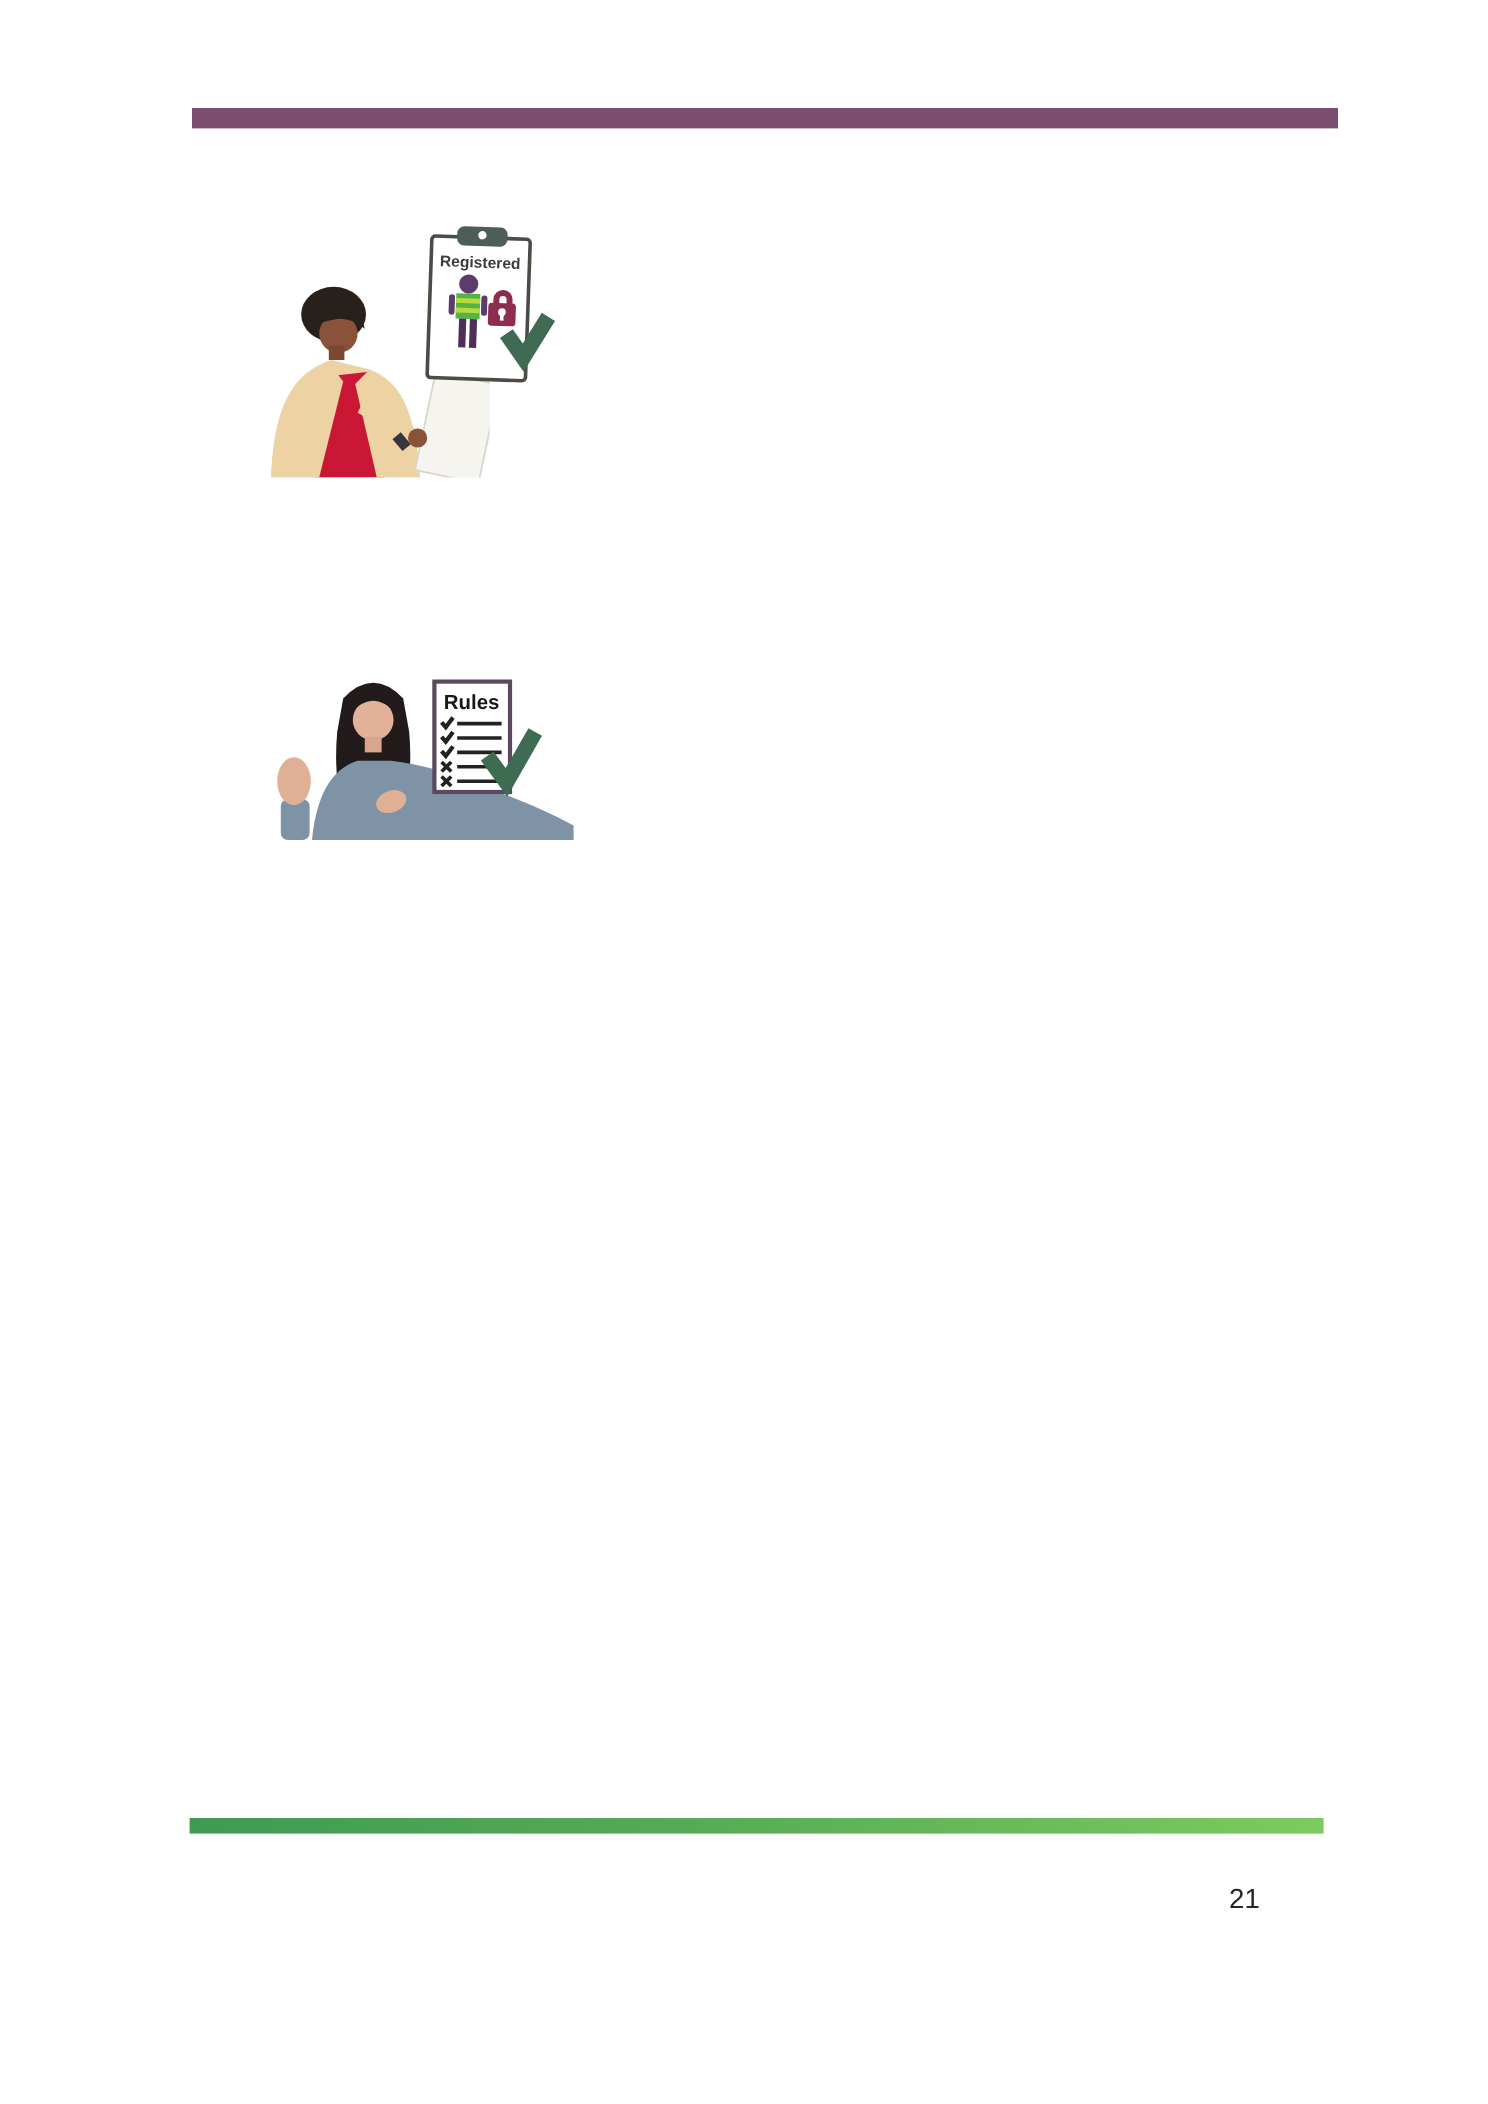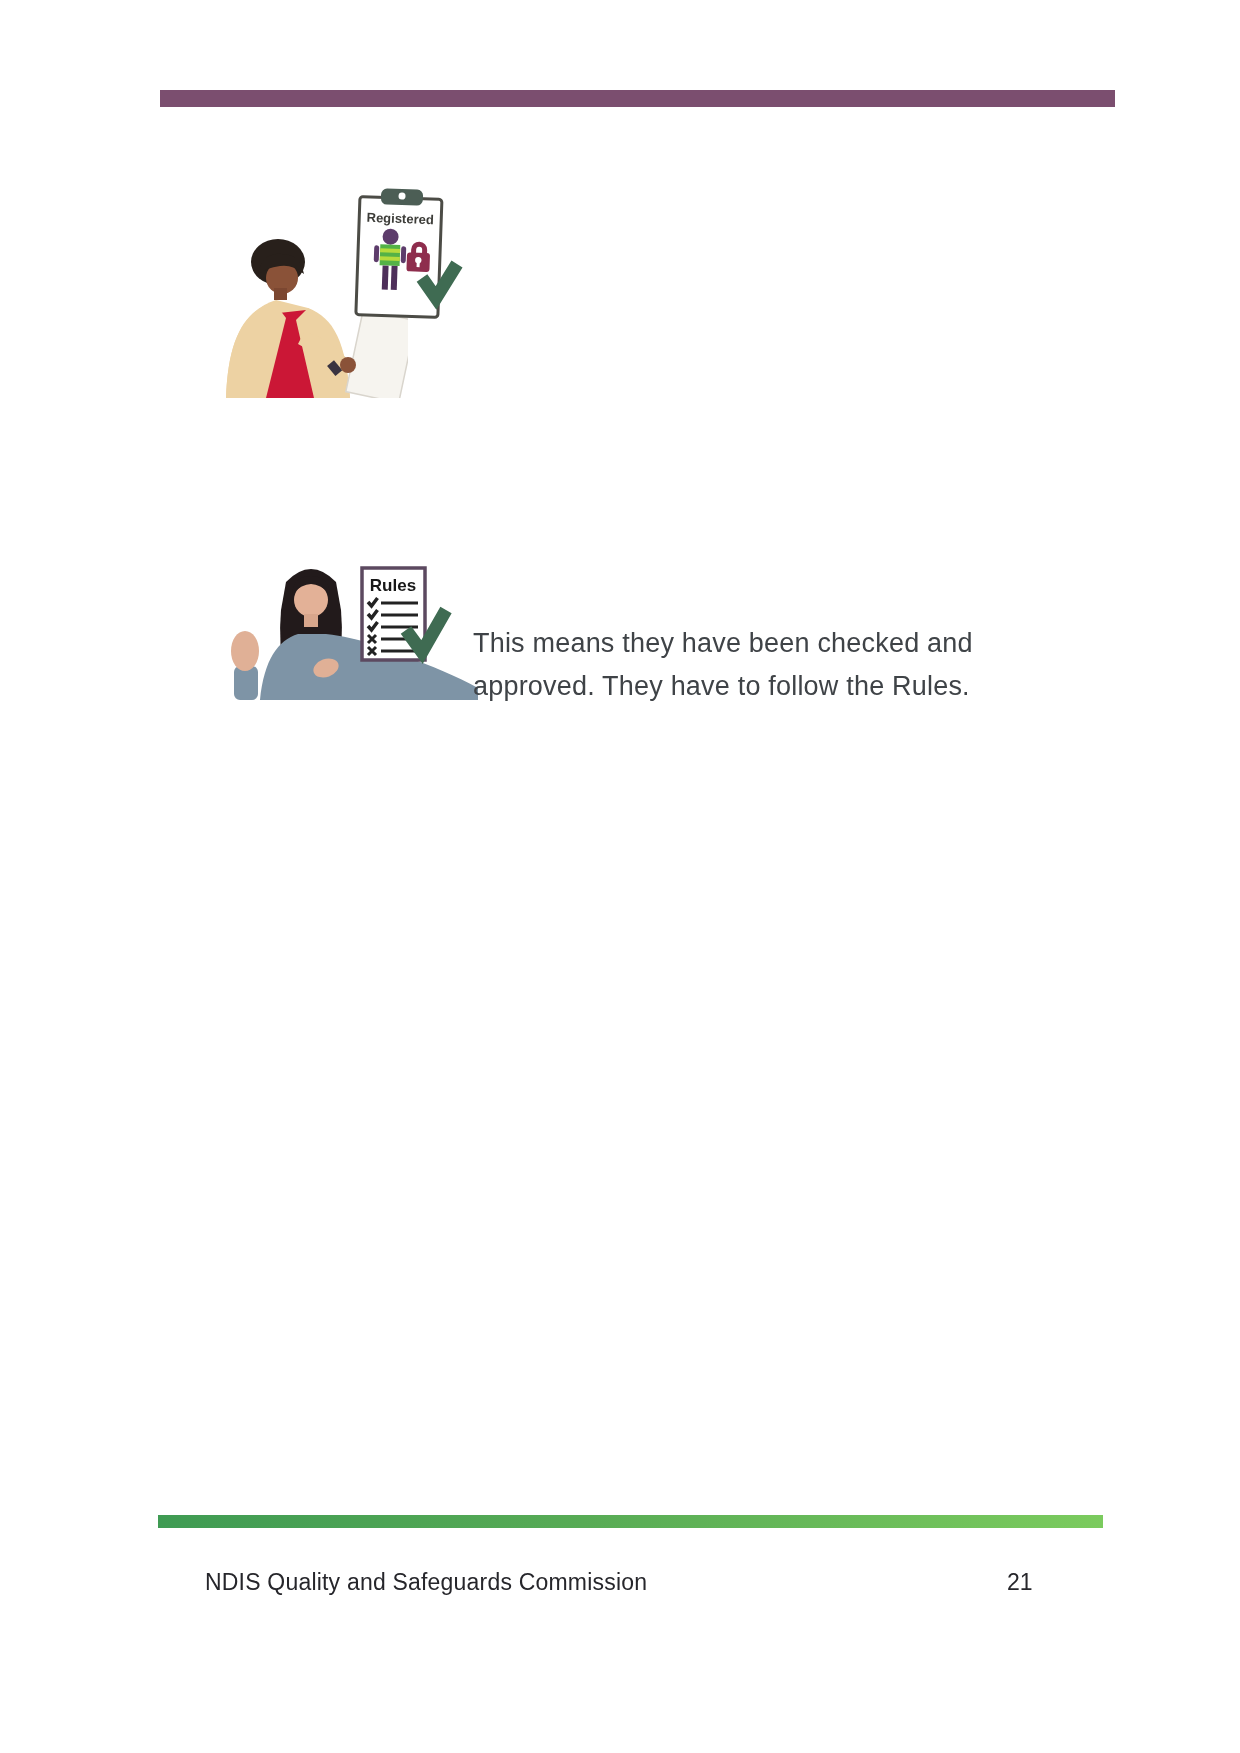--- a/index.html
+++ b/index.html
@@ -23,21 +23,21 @@
     font-size:27px;line-height:43px;color:#3f4347;
     letter-spacing:0.2px;white-space:pre-line;z-index:3;
   }
   .text-1{top:258px;}
   .text-2{top:622px;}
   .footer-org{
     position:absolute;left:205px;top:1568px;
     font-size:23px;line-height:28px;color:#26262b;letter-spacing:0.2px;
   }
   .footer-page{
-    position:absolute;left:1007px;top:1568px;width:60px;text-align:left;
+    position:absolute;left:1007px;top:1568px;width:60px;text-align:center;
     font-size:23px;line-height:28px;color:#26262b;
   }
   svg text{font-family:"Liberation Sans",sans-serif;}
 </style>
 </head>
 <body>
 
 <div class="page">
 
   <div class="top-bar"></div>
@@ -108,20 +108,17 @@
       <path d="M12,64 l3.5,4 l6,-8" stroke-width="3.5"></path>
       <line x1="25" y1="65" x2="62" y2="65" stroke-width="3"></line>
       <path d="M12,73 l8,8 M20,73 l-8,8" stroke-width="3"></path>
       <line x1="25" y1="77" x2="62" y2="77" stroke-width="3"></line>
       <path d="M12,85 l8,8 M20,85 l-8,8" stroke-width="3"></path>
       <line x1="25" y1="89" x2="62" y2="89" stroke-width="3"></line>
     </g>
     <path d="M50,68 L66,90 L90,48" stroke="#3f6b52" stroke-width="13" fill="none"></path>
   </svg>
 
-  <div class="body-text text-2">This means they have been checked and
-approved. They have to follow the Rules.</div>
 
   <div class="bottom-bar"></div>
-  <div class="footer-org">NDIS Quality and Safeguards Commission</div>
   <div class="footer-page">21</div>
 
 </div>
 
 </body></html>

